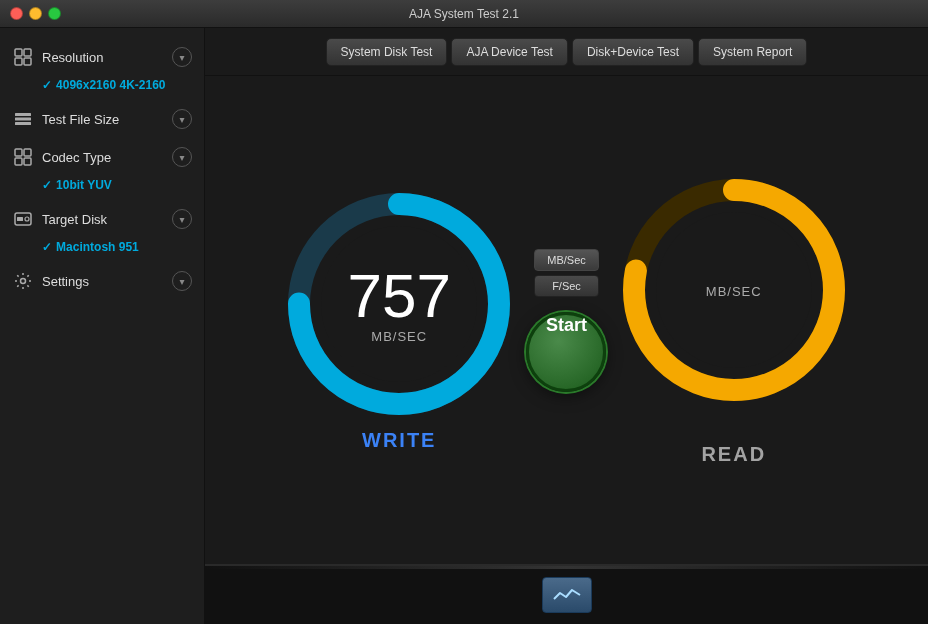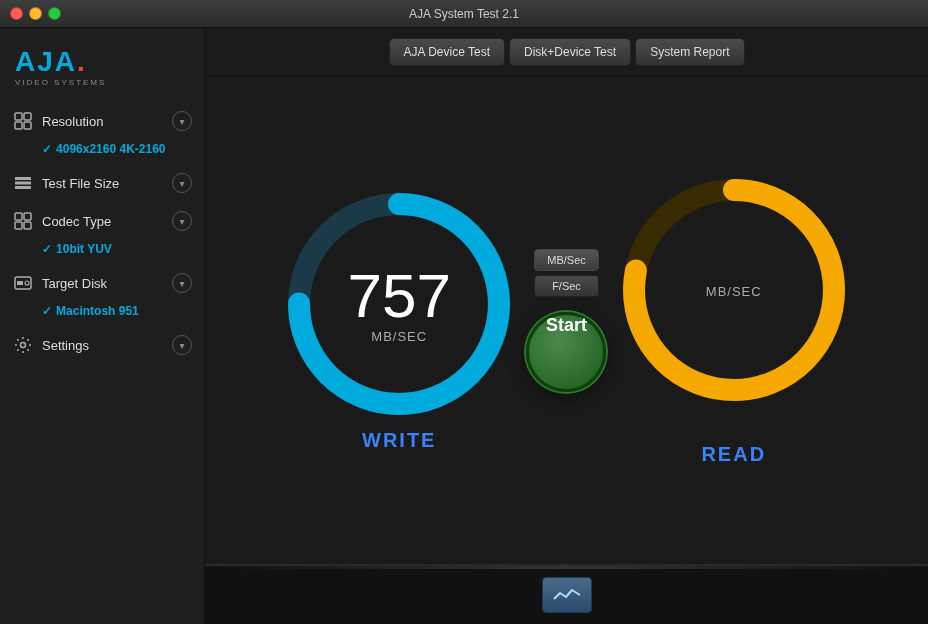--- a/index.html
+++ b/index.html
@@ -245,21 +245,21 @@
     }
     .gauge-label-write {
       font-size: 20px;
       font-weight: 700;
       color: #3b82f6;
       letter-spacing: 2px;
     }
     .gauge-label-read {
       font-size: 20px;
       font-weight: 700;
-      color: #3b82f6;
+      color: #a3a3a3;
       letter-spacing: 2px;
       margin-top: 28px;
     }
 
     .center-column {
       display: flex;
       flex-direction: column;
       align-items: center;
       justify-content: center;
       gap: 15px;
@@ -321,26 +321,20 @@
     <div class="tb-btn tb-min"></div>
     <div class="tb-btn tb-max"></div>
   </div>
   <span class="title-bar-title">AJA System Test 2.1</span>
 </div>
 
 <div class="app-body">
 
   <div class="sidebar">
 
-    <div class="aja-logo">
-      <div class="aja-logo-text">
-        <span style="color:#00aadd">AJA</span><span style="color:#e05020; font-size:28px">.</span>
-      </div>
-      <div class="aja-sub">VIDEO SYSTEMS</div>
-    </div>
 
     <div class="sidebar-item">
       <div class="item-icon">
         <svg width="18" height="18" viewBox="0 0 18 18" fill="none">
           <rect x="1" y="1" width="7" height="7" rx="1" stroke="#aaa" stroke-width="1.5"></rect>
           <rect x="10" y="1" width="7" height="7" rx="1" stroke="#aaa" stroke-width="1.5"></rect>
           <rect x="1" y="10" width="7" height="7" rx="1" stroke="#aaa" stroke-width="1.5"></rect>
           <rect x="10" y="10" width="7" height="7" rx="1" stroke="#aaa" stroke-width="1.5"></rect>
         </svg>
       </div>
@@ -402,20 +396,21 @@
         </svg>
       </div>
       <span class="item-label">Settings</span>
       <div class="chevron">▾</div>
     </div>
   </div>
 
   <div class="content">
 
     <div class="toolbar">
+      <button class="toolbar-btn">System Disk Test</button>
       <button class="toolbar-btn">AJA Device Test</button>
       <button class="toolbar-btn">Disk+Device Test</button>
       <button class="toolbar-btn">System Report</button>
     </div>
 
     <div class="main">
       <div class="gauges-area">
 
         <div class="gauge-container">
           <div class="gauge">

